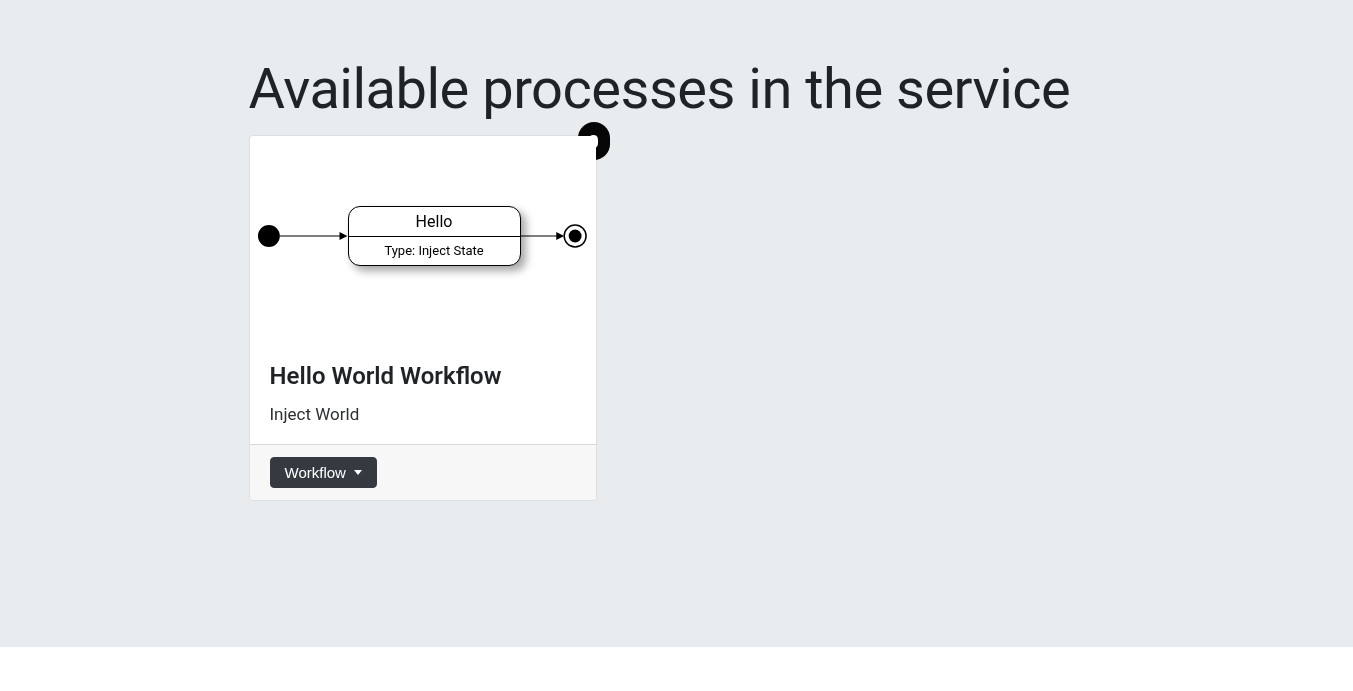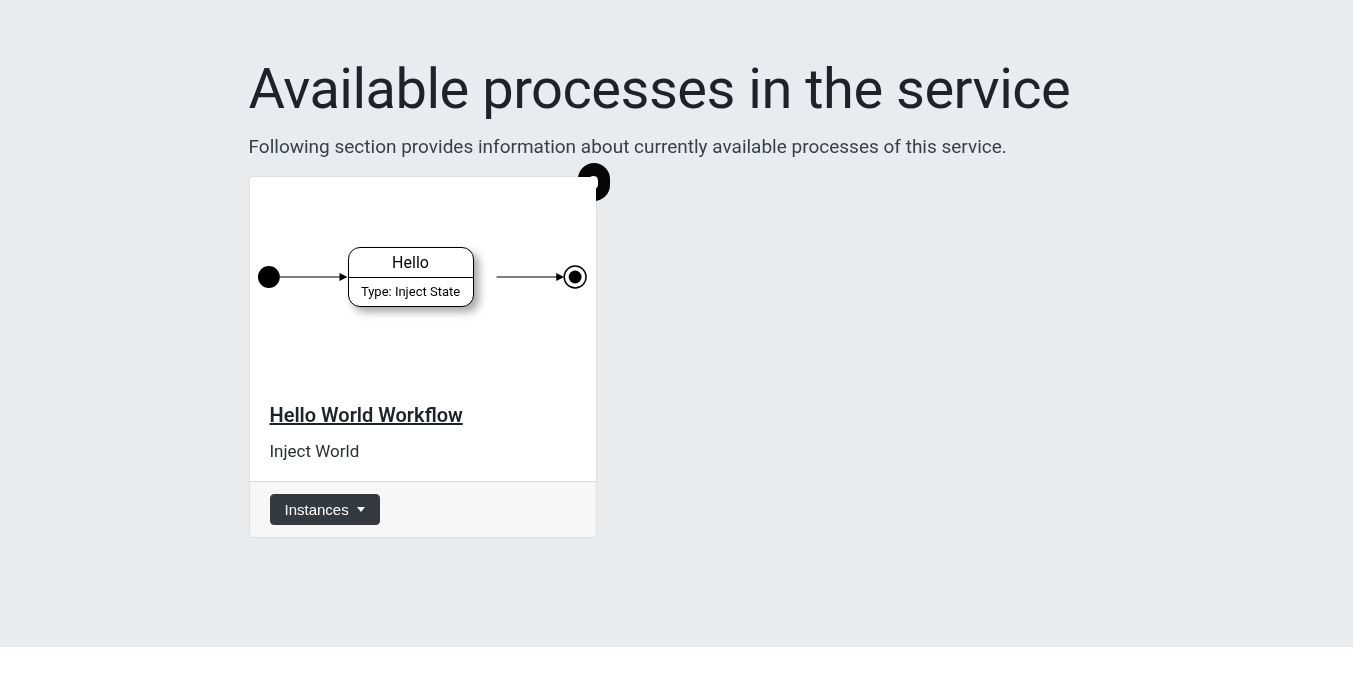--- a/index.html
+++ b/index.html
@@ -77,21 +77,21 @@
       position: absolute;
       left: 0;
       top: 0;
       width: 100%;
       height: 100%;
     }
     .state-box {
       position: absolute;
       left: 98px;
       top: 70px;
-      width: 126px;
+      width: 173px;
       background: #fff;
       border: 1.5px solid #000;
       border-radius: 12px;
       box-shadow: 5px 5px 8px rgba(0,0,0,0.35);
       overflow: hidden;
     }
     .state-title {
       text-align: center;
       font-size: 16px;
       padding: 5px 8px;
@@ -101,25 +101,24 @@
     .state-type {
       text-align: center;
       font-size: 13px;
       padding: 6px 8px 7px;
       color: #000;
     }
     .card-body {
       padding: 20px;
     }
     .card-title {
-      font-size: 20px;
+      font-size: 24px;
       font-weight: 600;
       color: #1f2328;
       margin-bottom: 14px;
-      text-decoration: underline;
     }
     .card-desc {
       font-size: 17px;
       color: #2c2f33;
     }
     .card-footer {
       background: #f7f7f8;
       border-top: 1px solid rgba(0,0,0,0.125);
       padding: 12px 20px;
       border-bottom-left-radius: 4px;
@@ -149,21 +148,20 @@
       height: 44px;
       background: #fff;
     }
   </style>
 </head>
 <body>
 
 <div class="page-wrapper">
   <div class="container">
     <h1 class="page-title">Available processes in the service</h1>
-    <p class="page-subtitle">Following section provides information about currently available processes of this service.</p>
 
     <div class="cards-row">
       <div class="card">
         <div class="badge">0</div>
 
         <div class="diagram-area">
           <svg class="diagram-svg" viewBox="0 0 348 206">
 
             <circle cx="19" cy="100" r="11" fill="#000"></circle>
 
@@ -182,21 +180,21 @@
           </div>
         </div>
 
         <div class="card-body">
           <h3 class="card-title">Hello World Workflow</h3>
           <p class="card-desc">Inject World</p>
         </div>
 
         <div class="card-footer">
           <button class="dropdown-btn">
-            <span>Instances</span>
+            <span>Workflow</span>
             <span class="caret"></span>
           </button>
         </div>
       </div>
     </div>
   </div>
 </div>
 <div class="bottom-strip"></div>
 
 </body></html>

